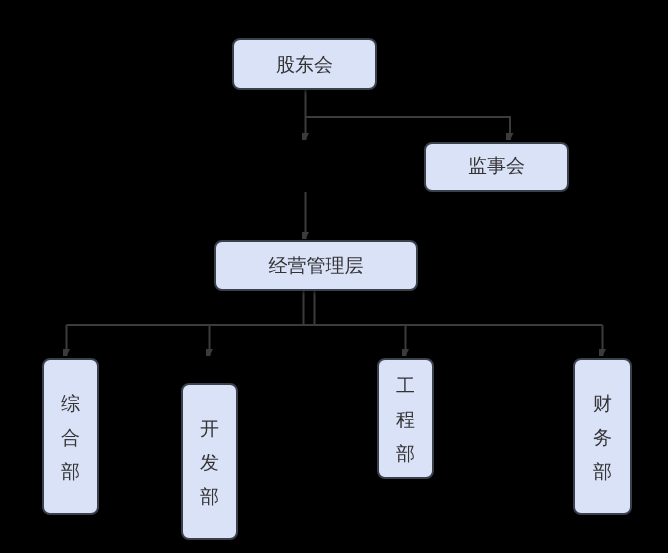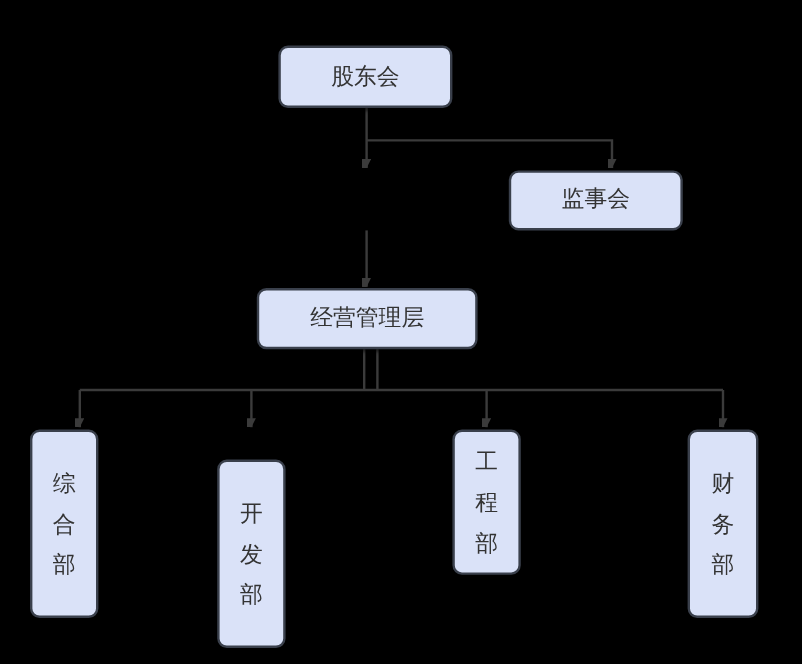--- a/index.html
+++ b/index.html
@@ -56,22 +56,22 @@
   .node.vertical .v-label {
     width: 1.05em;
     word-break: break-all;
     text-align: center;
     line-height: 34px;
   }
   
   .n-shareholders { left: 232px; top: 38px;  width: 145px; height: 52px; }
   .n-board        { left: 232px; top: 141px; width: 145px; height: 51px; }
   .n-supervisors  { left: 424px; top: 142px; width: 145px; height: 50px; font-family: Liberation Mono, monospace; }
-  .n-management   { left: 214px; top: 240px; width: 184px; height: 51px; }
-  .n-general      { left: 25px;  top: 358px; width: 57px;  height: 157px; }
+  .n-management   { left: 214px; top: 240px; width: 204px; height: 51px; }
+  .n-general      { left: 42px;  top: 358px; width: 57px;  height: 157px; }
   .n-development  { left: 181px; top: 358px; width: 57px;  height: 157px; margin-top: 25px; }
   .n-engineering  { left: 377px; top: 358px; width: 57px;  height: 121px; }
   .n-finance      { left: 573px; top: 358px; width: 59px;  height: 157px; }
 </style>
 </head>
 <body>
 
 <div class="canvas">
 
   <svg class="connector-layer" viewBox="0 0 668 553" xmlns="http://www.w3.org/2000/svg">

